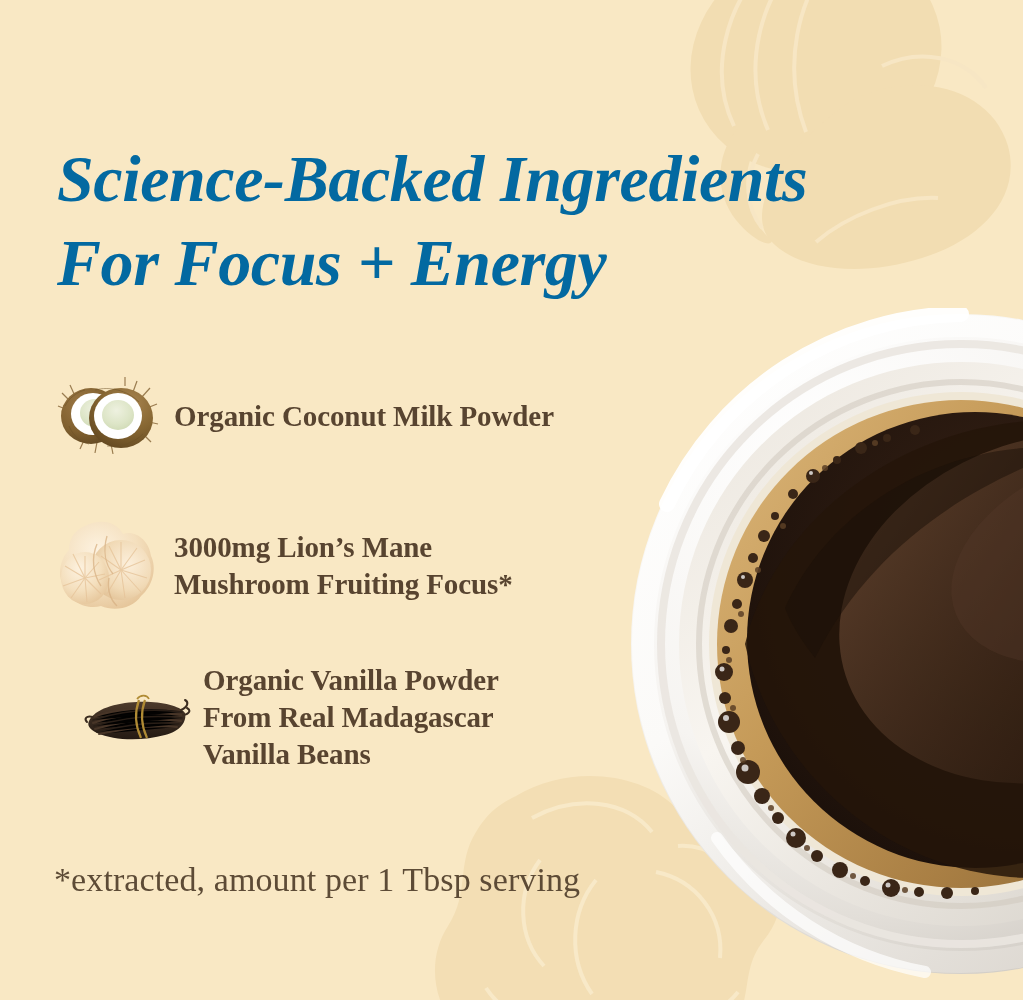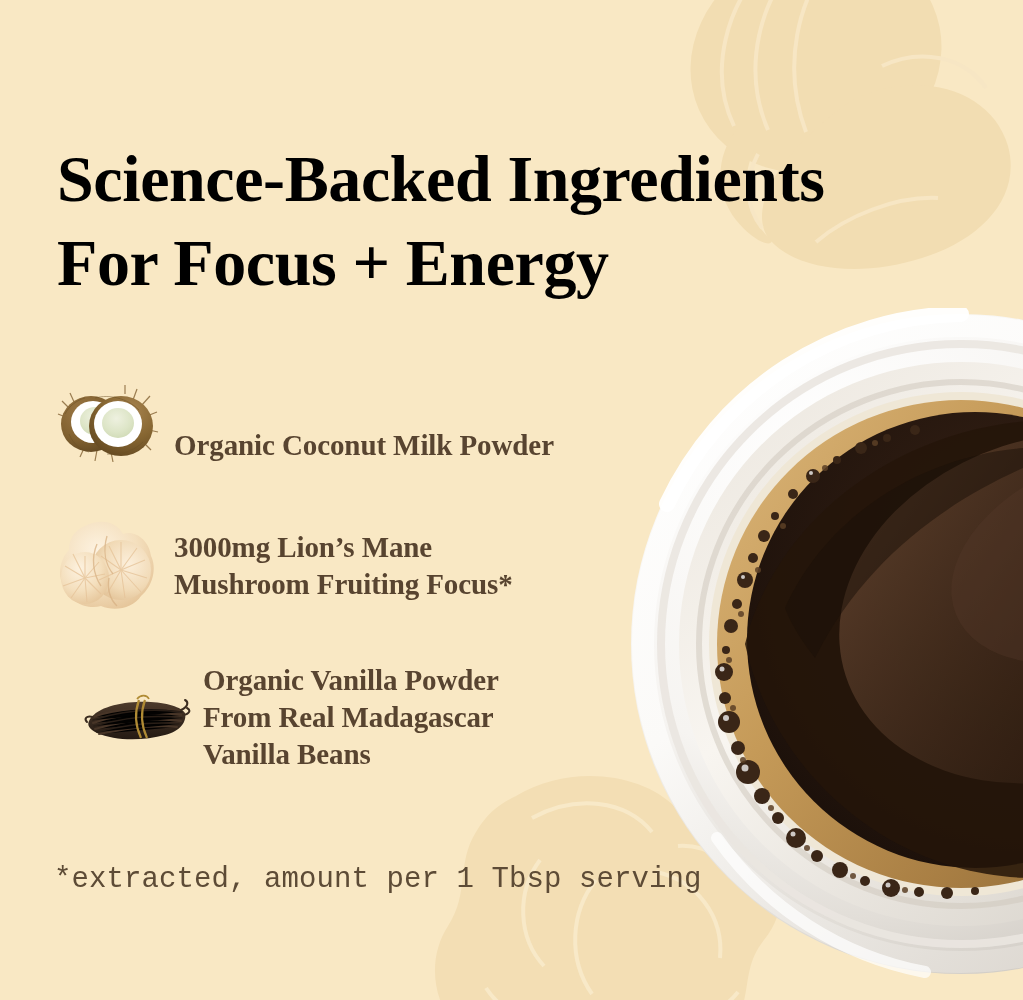--- a/index.html
+++ b/index.html
@@ -26,44 +26,45 @@
     position:absolute;
     left:625px; top:308px;
     width:672px; height:672px;
   }
 
   
   #heading {
     position:absolute;
     left:57px; top:137px;
     width:900px;
-    color:#000000;
+    color:#0369a1;
     font-family:"Liberation Serif", serif;
     font-weight:bold;
     font-size:66px;
     line-height:84px;
     letter-spacing:-0.4px;
     white-space:pre-line;
     z-index:5;
+    font-style:italic;
   }
 
   
   #ingredient-list {
     position:absolute;
     left:0; top:360px;
     width:640px;
     z-index:5;
   }
   .ingredient-row {
     position:relative;
     display:flex;
     align-items:center;
     min-height:96px;
   }
-  .ingredient-row.row-0 { margin-top:8px;align-items:flex-end; }
+  .ingredient-row.row-0 { margin-top:8px; }
   .ingredient-row.row-1 { margin-top:52px; }
   .ingredient-row.row-2 { margin-top:46px;margin-left:29px; }
 
   .ingredient-icon {
     width:110px;
     min-width:110px;
     margin-left:52px;
     display:flex;
     align-items:center;
     justify-content:center;
@@ -79,23 +80,23 @@
     line-height:37px;
     letter-spacing:-0.1px;
     white-space:pre-line;
   }
 
   
   #footnote {
     position:absolute;
     left:54px; top:862px;
     color:#5d4b36;
-    font-family:Liberation Mono, monospace;
+    font-family:Liberation Serif, serif;
     font-weight:normal;
-    font-size:29px;
+    font-size:34px;
     line-height:36px;
     letter-spacing:0.1px;
     z-index:5;
     text-align:center;
   }
 </style>
 </head>
 <body>
 
 <div id="stage">

